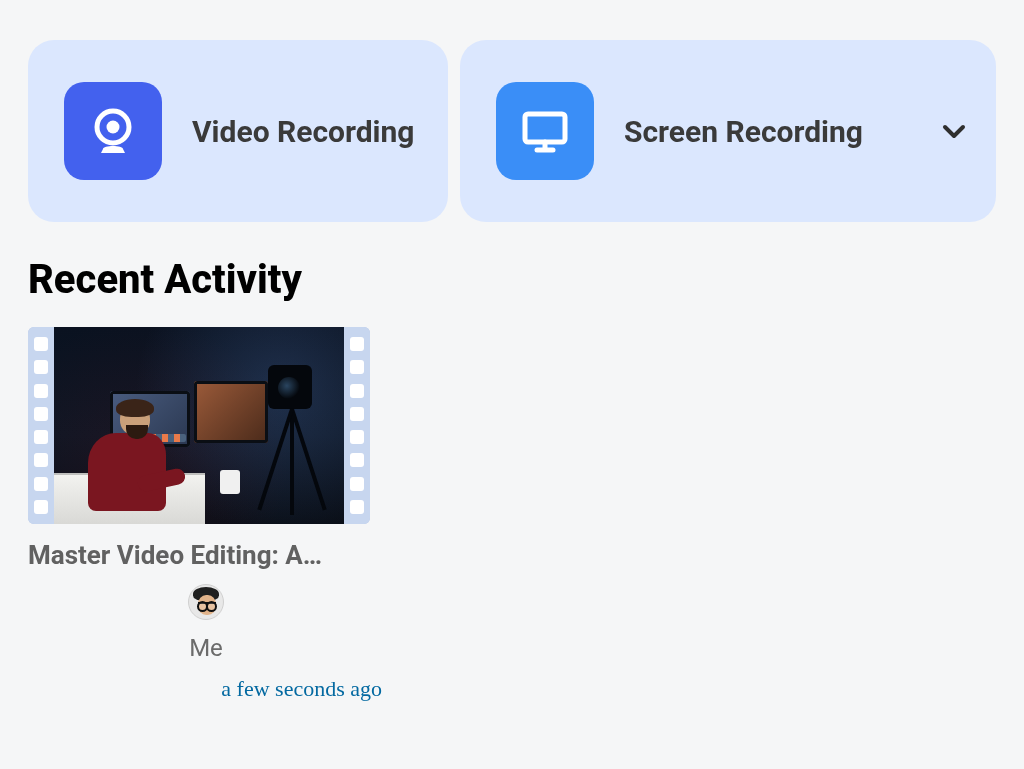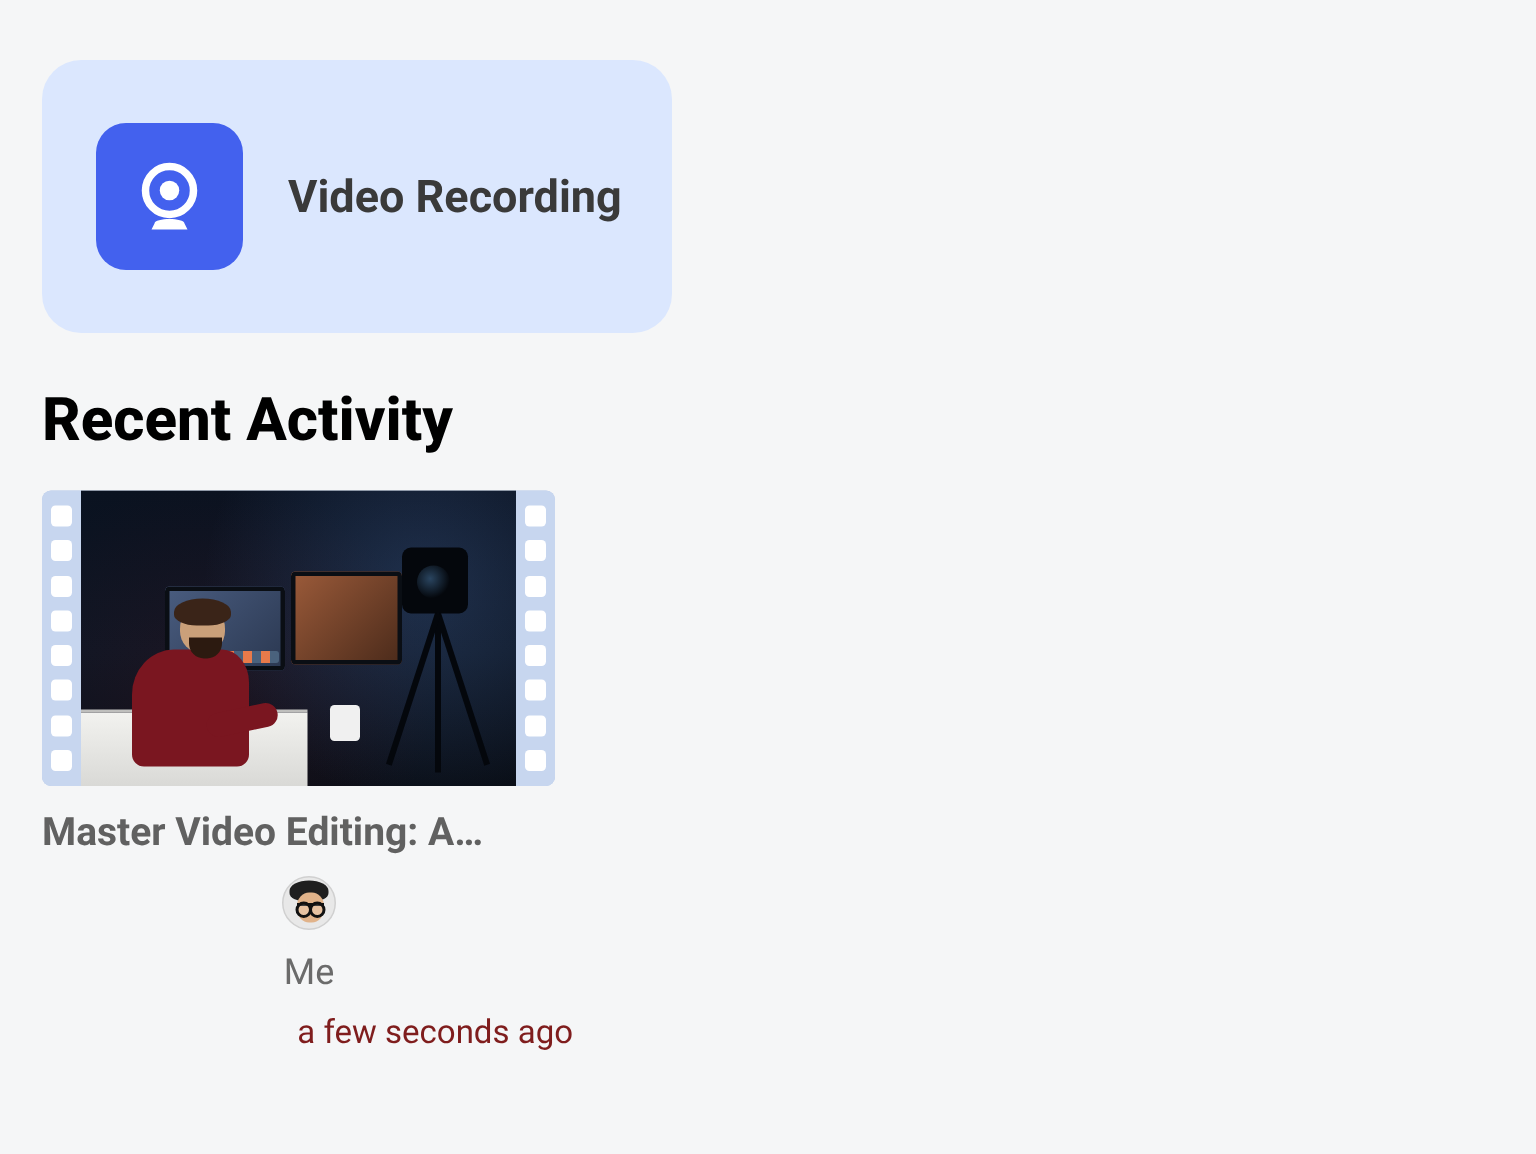--- a/index.html
+++ b/index.html
@@ -246,43 +246,59 @@
     background: rgba(255,255,255,0.2);
   }
   .avatar .glasses::before { left:-1px; }
   .avatar .glasses::after  { right:-1px; }
   .author {
     font-size: 24px;
     color: #6b6b6b;
   }
   .time {
     font-size: 22px;
-    color: #7f1d1d;
+    color: #0369a1;
     margin-left: auto;
     padding-right: 2px;
+    font-family: Liberation Serif, serif;
   }
 </style>
 </head>
 <body>
 
 <div class="page">
 
   <div class="tiles">
 
     <div class="tile">
       <div class="tile-icon blue-a">
         <svg width="56" height="56" viewBox="0 0 56 56" fill="none">
           <circle cx="28" cy="24" r="16" stroke="#ffffff" stroke-width="5" fill="none"></circle>
           <circle cx="28" cy="24" r="6.5" fill="#ffffff"></circle>
           <path d="M18 46 C18 42 38 42 38 46 L40 50 L16 50 Z" fill="#ffffff"></path>
         </svg>
       </div>
       <div class="tile-label">Video Recording</div>
     </div>
 
+    <div class="tile wide">
+      <div class="tile-icon blue-b">
+        <svg width="58" height="58" viewBox="0 0 58 58" fill="none">
+          <rect x="9" y="12" width="40" height="28" rx="3" stroke="#ffffff" stroke-width="5" fill="none"></rect>
+          <line x1="21" y1="48" x2="37" y2="48" stroke="#ffffff" stroke-width="5" stroke-linecap="round"></line>
+          <line x1="29" y1="40" x2="29" y2="47" stroke="#ffffff" stroke-width="5" stroke-linecap="round"></line>
+        </svg>
+      </div>
+      <div class="tile-label">Screen Recording</div>
+      <div class="tile-chevron">
+        <svg width="30" height="30" viewBox="0 0 30 30" fill="none">
+          <path d="M6 11 L15 20 L24 11" stroke="#2f2f2f" stroke-width="4" stroke-linecap="round" stroke-linejoin="round" fill="none"></path>
+        </svg>
+      </div>
+    </div>
 
   </div>
 
   <h2 class="section-title">Recent Activity</h2>
 
   <div class="recent-grid">
 
     <div class="recent-card">
 
       <div class="thumb">

